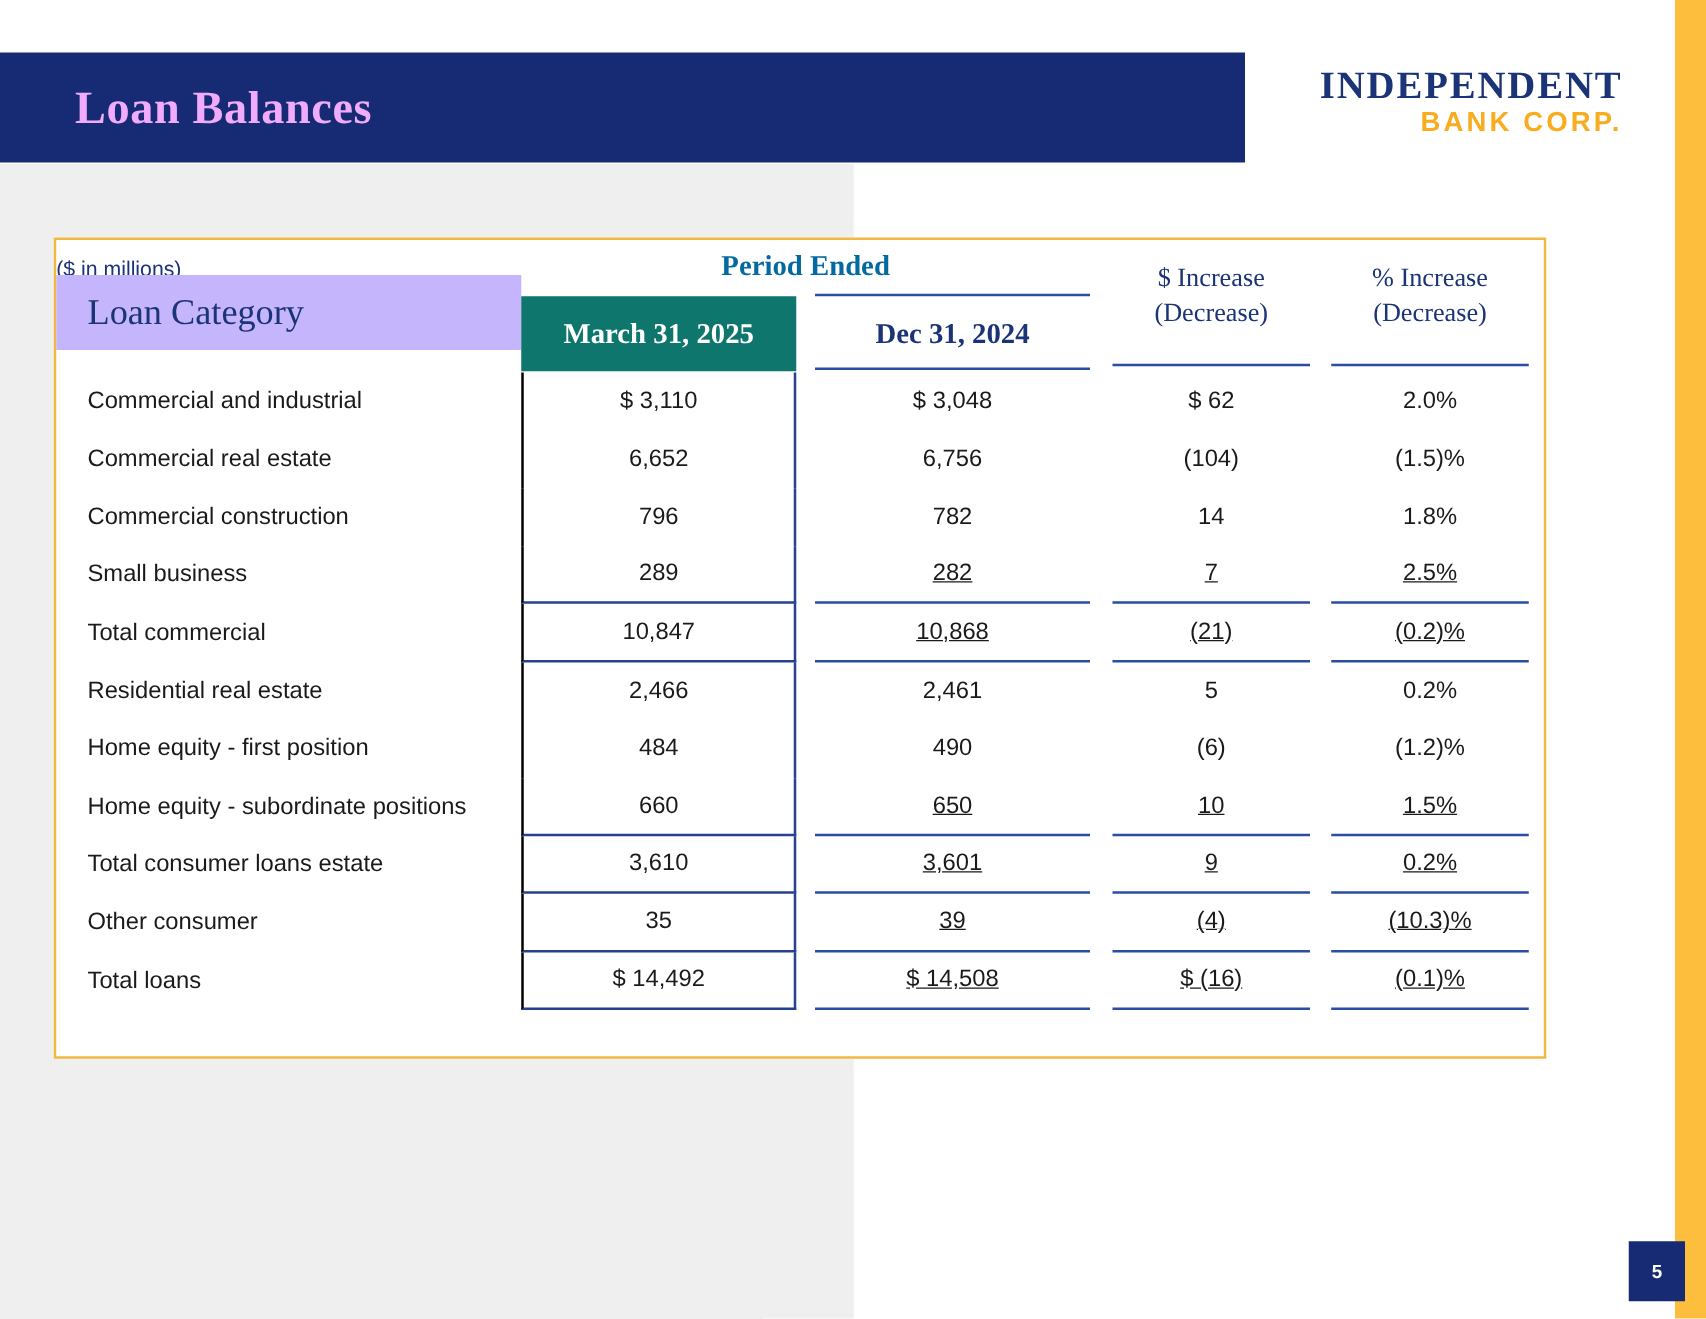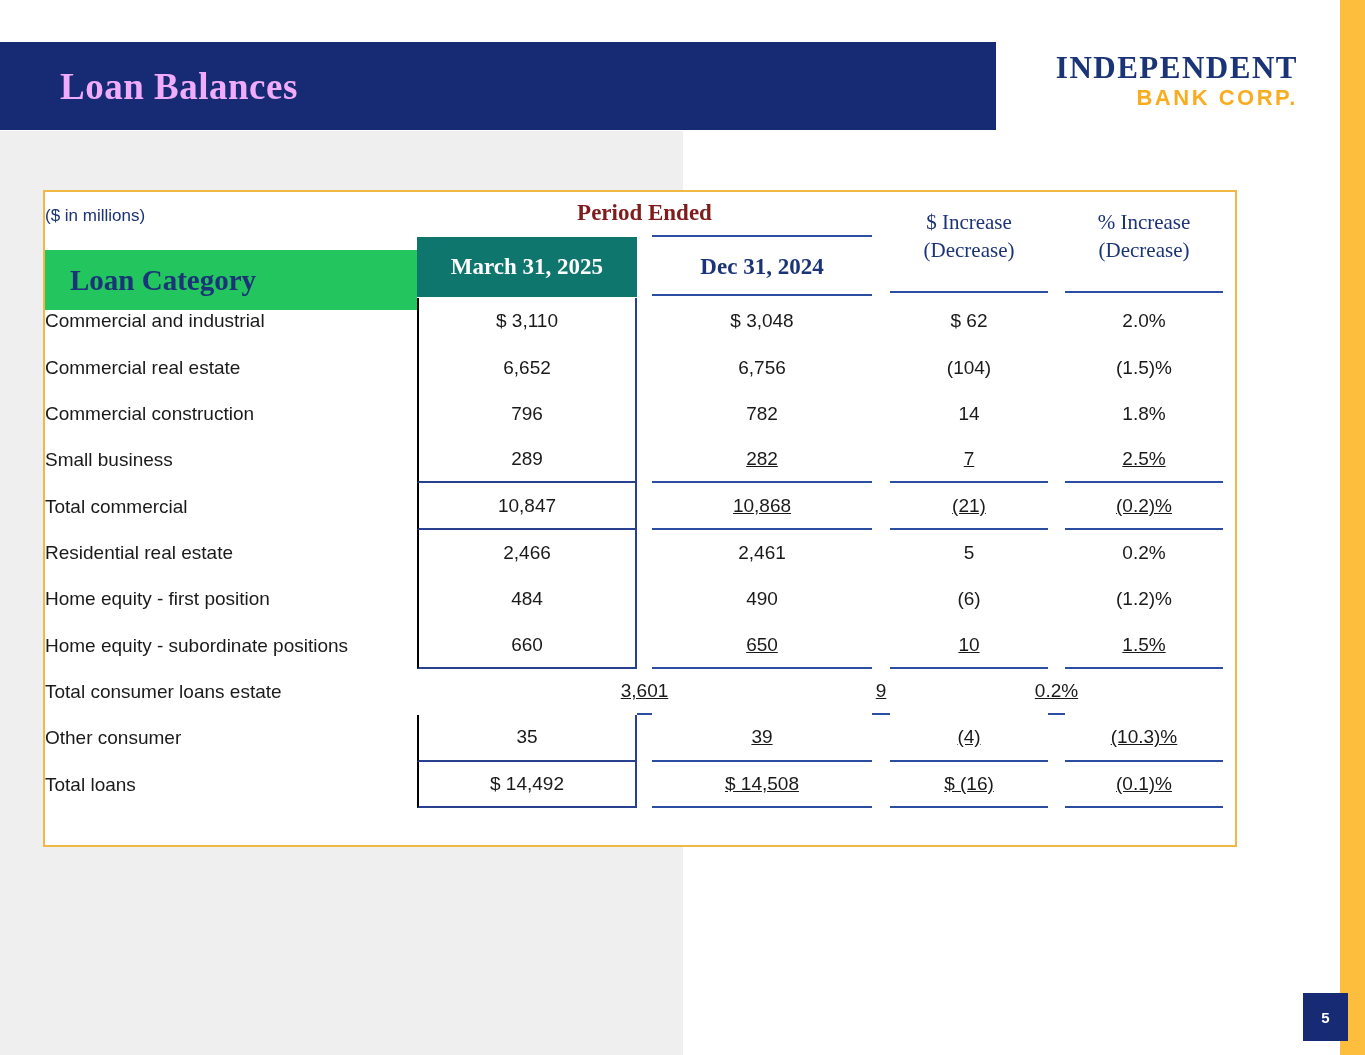--- a/index.html
+++ b/index.html
@@ -37,31 +37,31 @@
     position:absolute;left:43px;top:190px;width:1194px;height:657px;
     background:#ffffff;border:2px solid #f2b844;box-sizing:border-box;
   }
   .card *{box-sizing:border-box;}
   .units-note{
     position:absolute;left:0;top:14px;width:372px;
     color:#1b3377;font-size:17px;
   }
   .period-ended{
     position:absolute;left:372px;top:8px;width:455px;text-align:center;
-    color:#7f1d1d;font-family:"Liberation Serif",serif;font-size:23px;font-weight:bold;
+    color:#0369a1;font-family:"Liberation Serif",serif;font-size:23px;font-weight:bold;
   }
   .hline{position:absolute;height:2px;background:#2b4ea2;}
   .hl-period{left:607px;top:43px;width:220px;}
   .hl-dec-head{left:607px;top:102px;width:220px;}
   .hl-dol-head{left:845px;top:99px;width:158px;}
   .hl-pct-head{left:1020px;top:99px;width:158px;}
   .cat-head{
-    position:absolute;left:0;top:58px;width:372px;height:60px;background:#22c55e;
+    position:absolute;left:0;top:28px;width:372px;height:60px;background:#c4b5fd;
     display:flex;align-items:center;padding-left:25px;
-    color:#1b3377;font-family:"Liberation Serif",serif;font-size:29px;font-weight:bold;
+    color:#1b3377;font-family:"Liberation Serif",serif;font-size:29px;font-weight:normal;
   }
   .mar-head{
     position:absolute;left:372px;top:45px;width:220px;height:60px;background:#0f766e;
     display:flex;align-items:center;justify-content:center;
     color:#ffffff;font-family:"Liberation Serif",serif;font-size:23px;font-weight:bold;
   }
   .dec-head{
     position:absolute;left:607px;top:47px;width:220px;height:55px;
     display:flex;align-items:center;justify-content:center;
     color:#1b3377;font-family:"Liberation Serif",serif;font-size:23px;font-weight:bold;
@@ -75,21 +75,21 @@
   
   .rows{
     position:absolute;left:0;top:106px;width:1194px;height:510px;
     display:flex;flex-direction:column;
   }
   .row{
     flex:1;display:grid;
     grid-template-columns:372px 220px 15px 220px 18px 158px 17px 158px 1fr;
     align-items:center;color:#1a1a1a;font-size:19px;
   }
-  .row .cat{}
+  .row .cat{padding-left:25px;}
   .row .num{text-align:center;}
   .row .mar{
     height:100%;display:flex;align-items:center;justify-content:center;
     border-left:2px solid #000000;border-right:2px solid #27418f;
   }
   .row.sep .mar{border-bottom:2px solid #27418f;}
   .row.sep .dec,.row.sep .dol,.row.sep .pct{
     height:100%;display:flex;align-items:center;justify-content:center;
     border-bottom:2px solid #2b4ea2;
     text-decoration:underline;
@@ -232,20 +232,21 @@
         <div class="num dec">650</div>
           <div></div>
         <div class="num dol">10</div>
           <div></div>
         <div class="num pct">1.5%</div>
           <div></div>
       </div>
 
       <div class="row sep">
         <div class="cat">Total consumer loans estate</div>
+        <div class="num mar">3,610</div>
           <div></div>
         <div class="num dec">3,601</div>
           <div></div>
         <div class="num dol">9</div>
           <div></div>
         <div class="num pct">0.2%</div>
           <div></div>
       </div>
 
       <div class="row sep">

